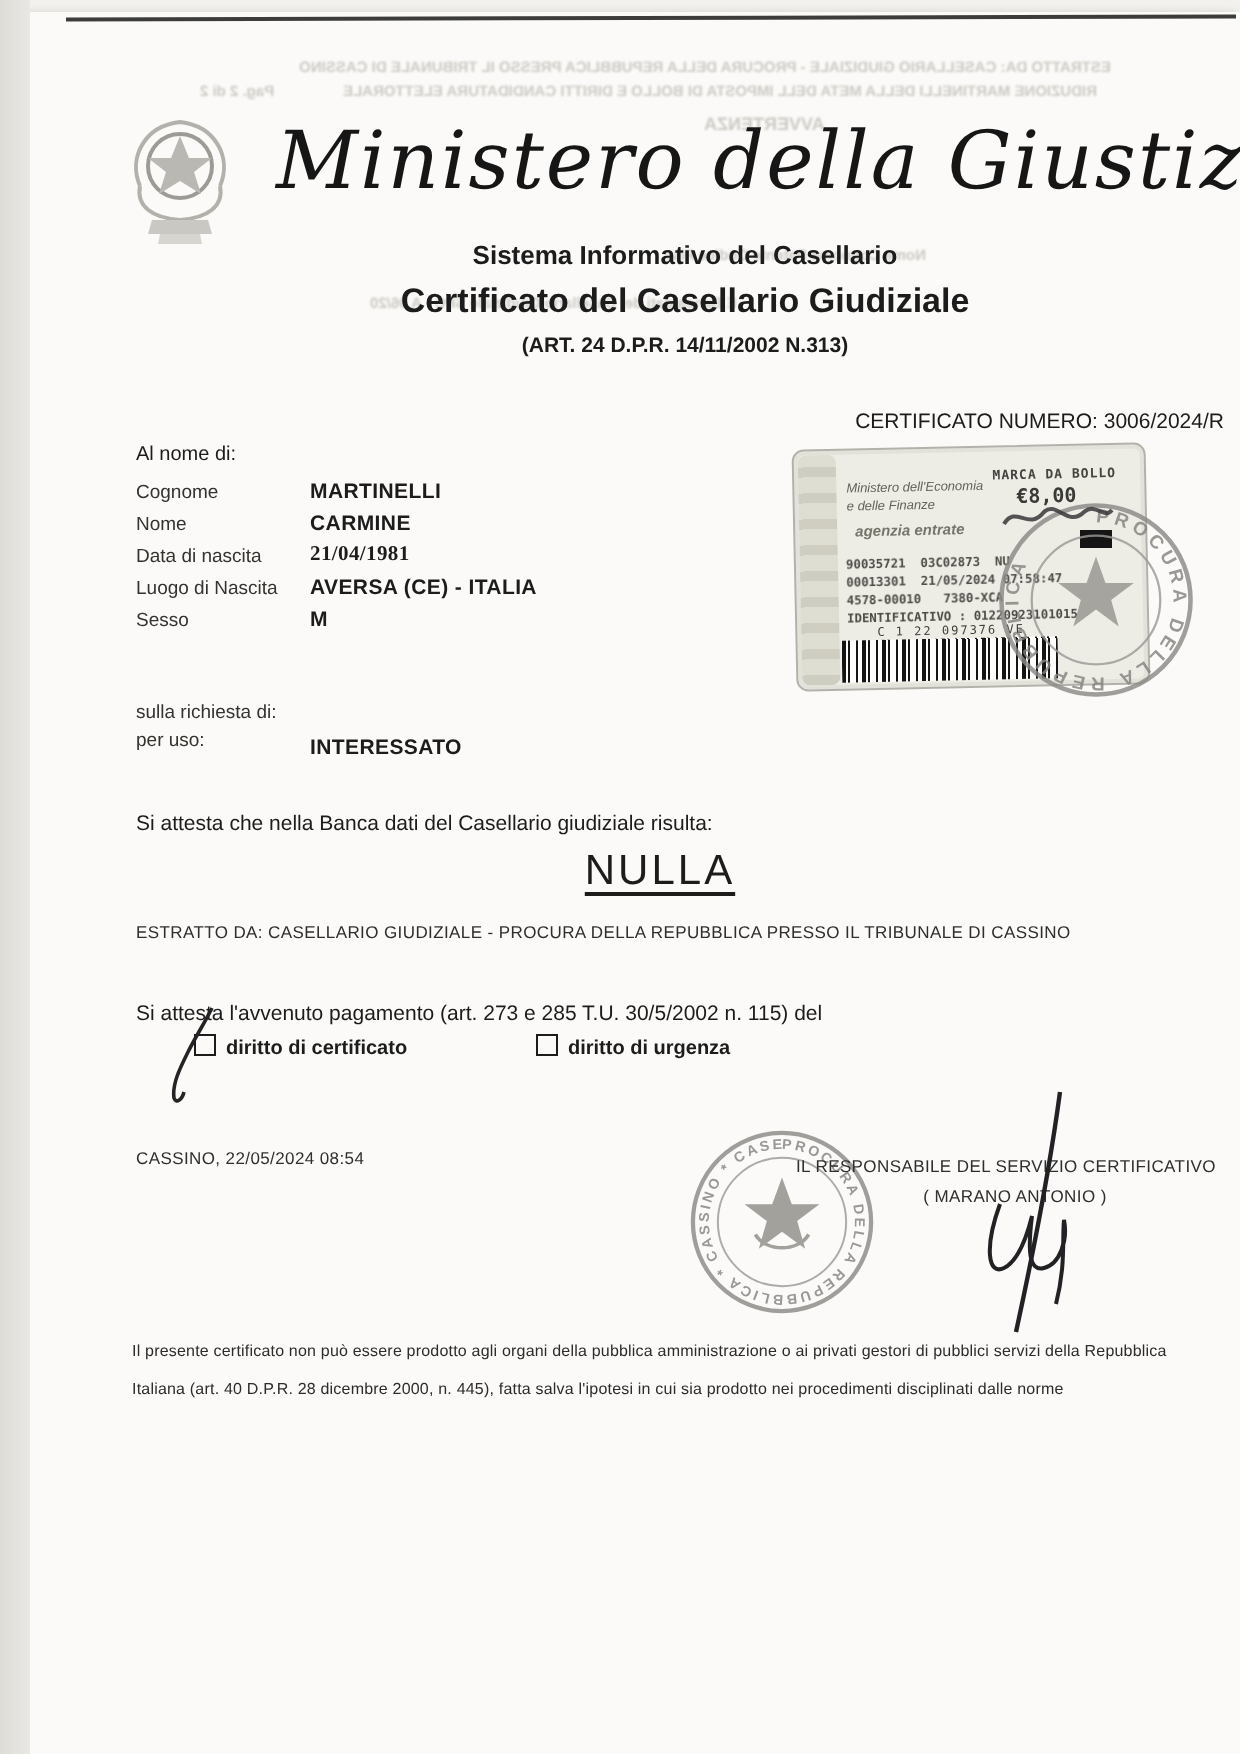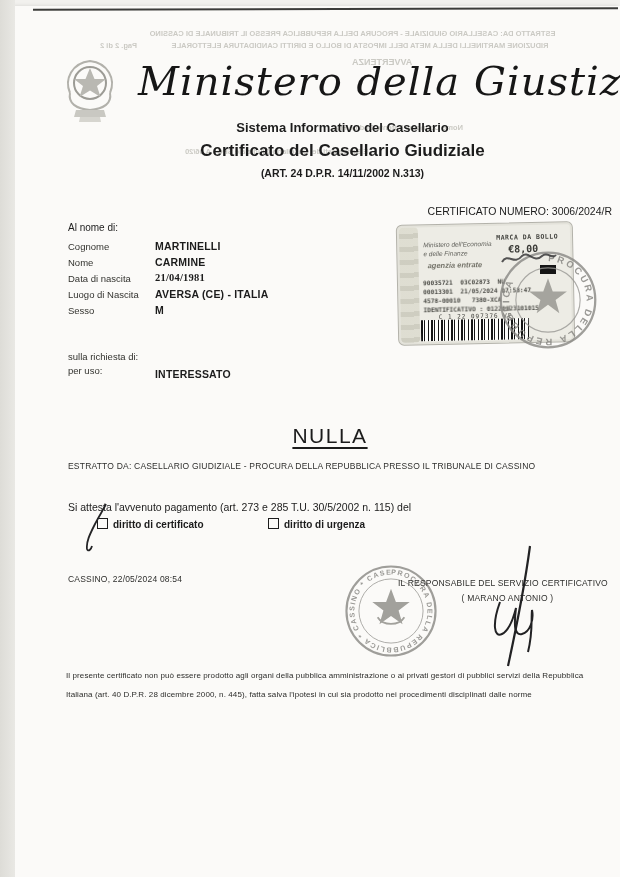--- a/index.html
+++ b/index.html
@@ -124,20 +124,21 @@
   </svg>
 
   <svg class="abs" style="left:498px;top:246px;" width="60" height="26" viewBox="0 0 60 26">
     <path d="M4 16 C 10 6, 16 20, 24 10 C 30 4, 36 18, 44 10 C 50 5, 54 14, 58 9" fill="none" stroke="#38383a" stroke-width="2" opacity=".85"></path>
   </svg>
 
   <div class="abs lbl" style="left:68px;top:351px;">sulla richiesta di:</div>
   <div class="abs val" style="left:155px;top:352px;margin-top:16px;">INTERESSATO</div>
   <div class="abs lbl" style="left:68px;top:365px;">per uso:</div>
 
+  <div class="abs body-txt" style="left:68px;top:406px;">Si attesta che nella Banca dati del Casellario giudiziale risulta:</div>
   <div class="abs nulla" style="left:60px;top:424px;width:540px;text-align:center;">NULLA</div>
   <div class="abs small-txt" style="left:68px;top:461px;">ESTRATTO DA: CASELLARIO GIUDIZIALE - PROCURA DELLA REPUBBLICA PRESSO IL TRIBUNALE DI CASSINO</div>
 
   <div class="abs body-txt" style="left:68px;top:501px;">Si attesta l'avvenuto pagamento (art. 273 e 285 T.U. 30/5/2002 n. 115) del</div>
   <div class="abs" style="left:97px;top:514px;">
     <span class="chkbox"></span><span class="chklabel">diritto di certificato</span>
   </div>
   <div class="abs" style="left:268px;top:514px;">
     <span class="chkbox"></span><span class="chklabel">diritto di urgenza</span>
   </div>

